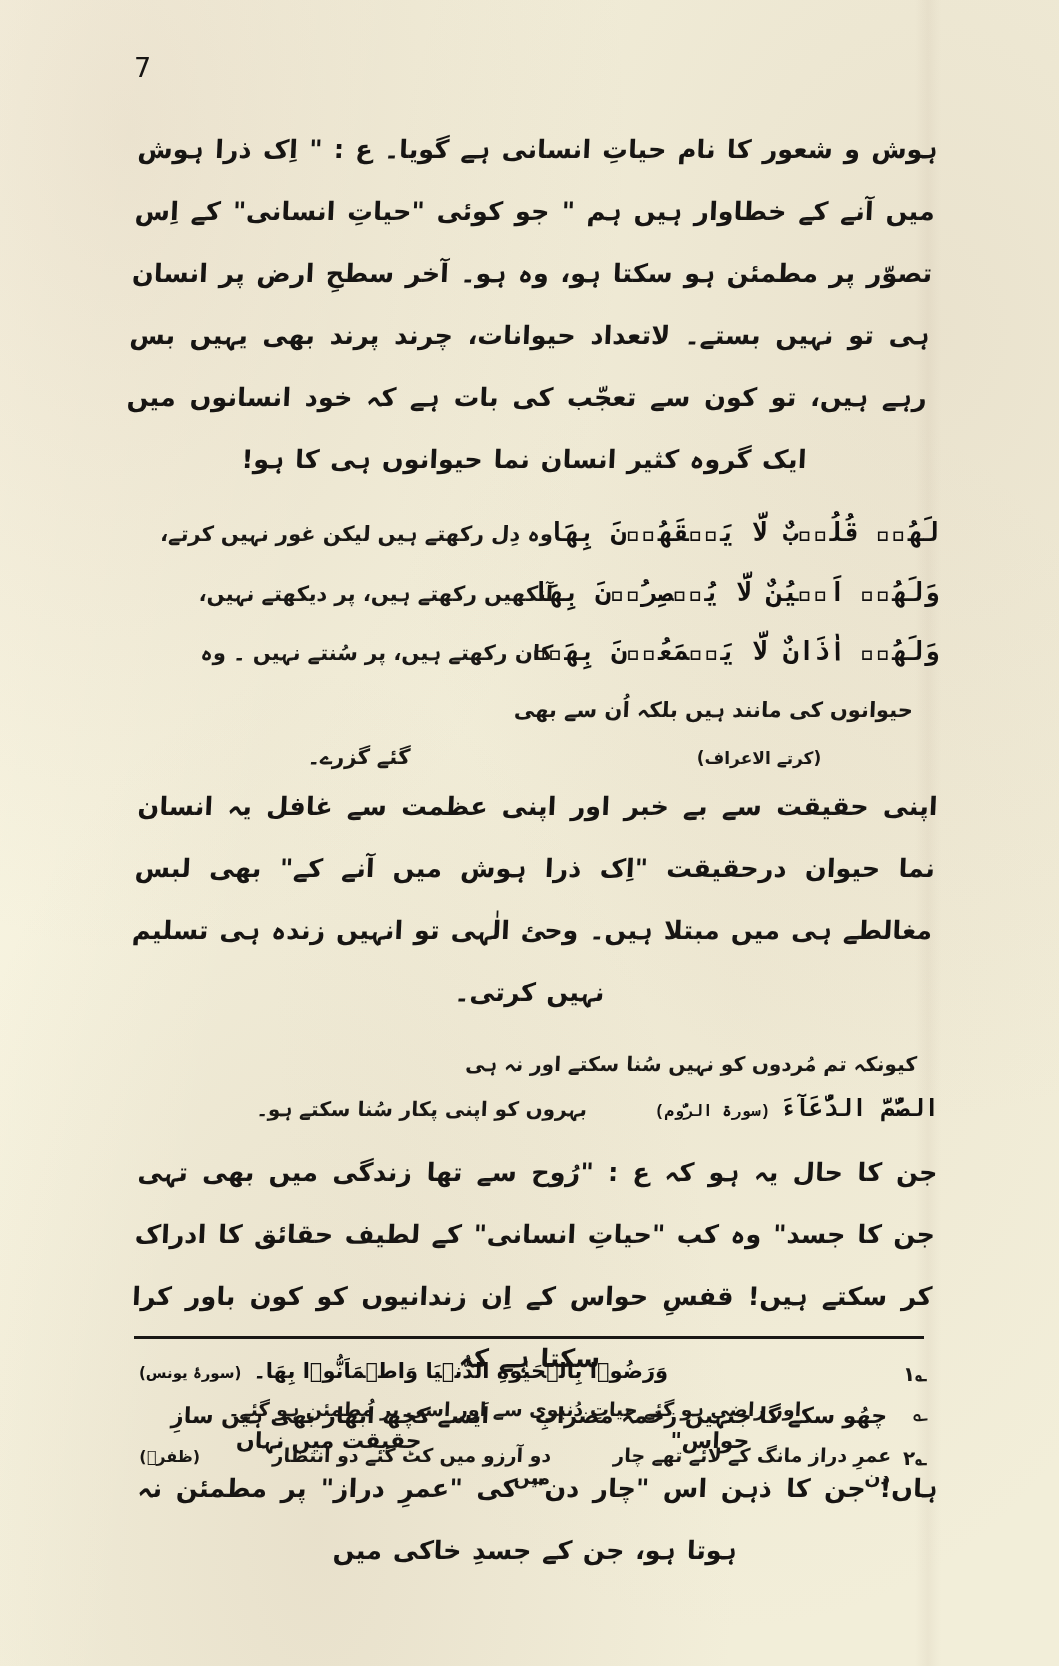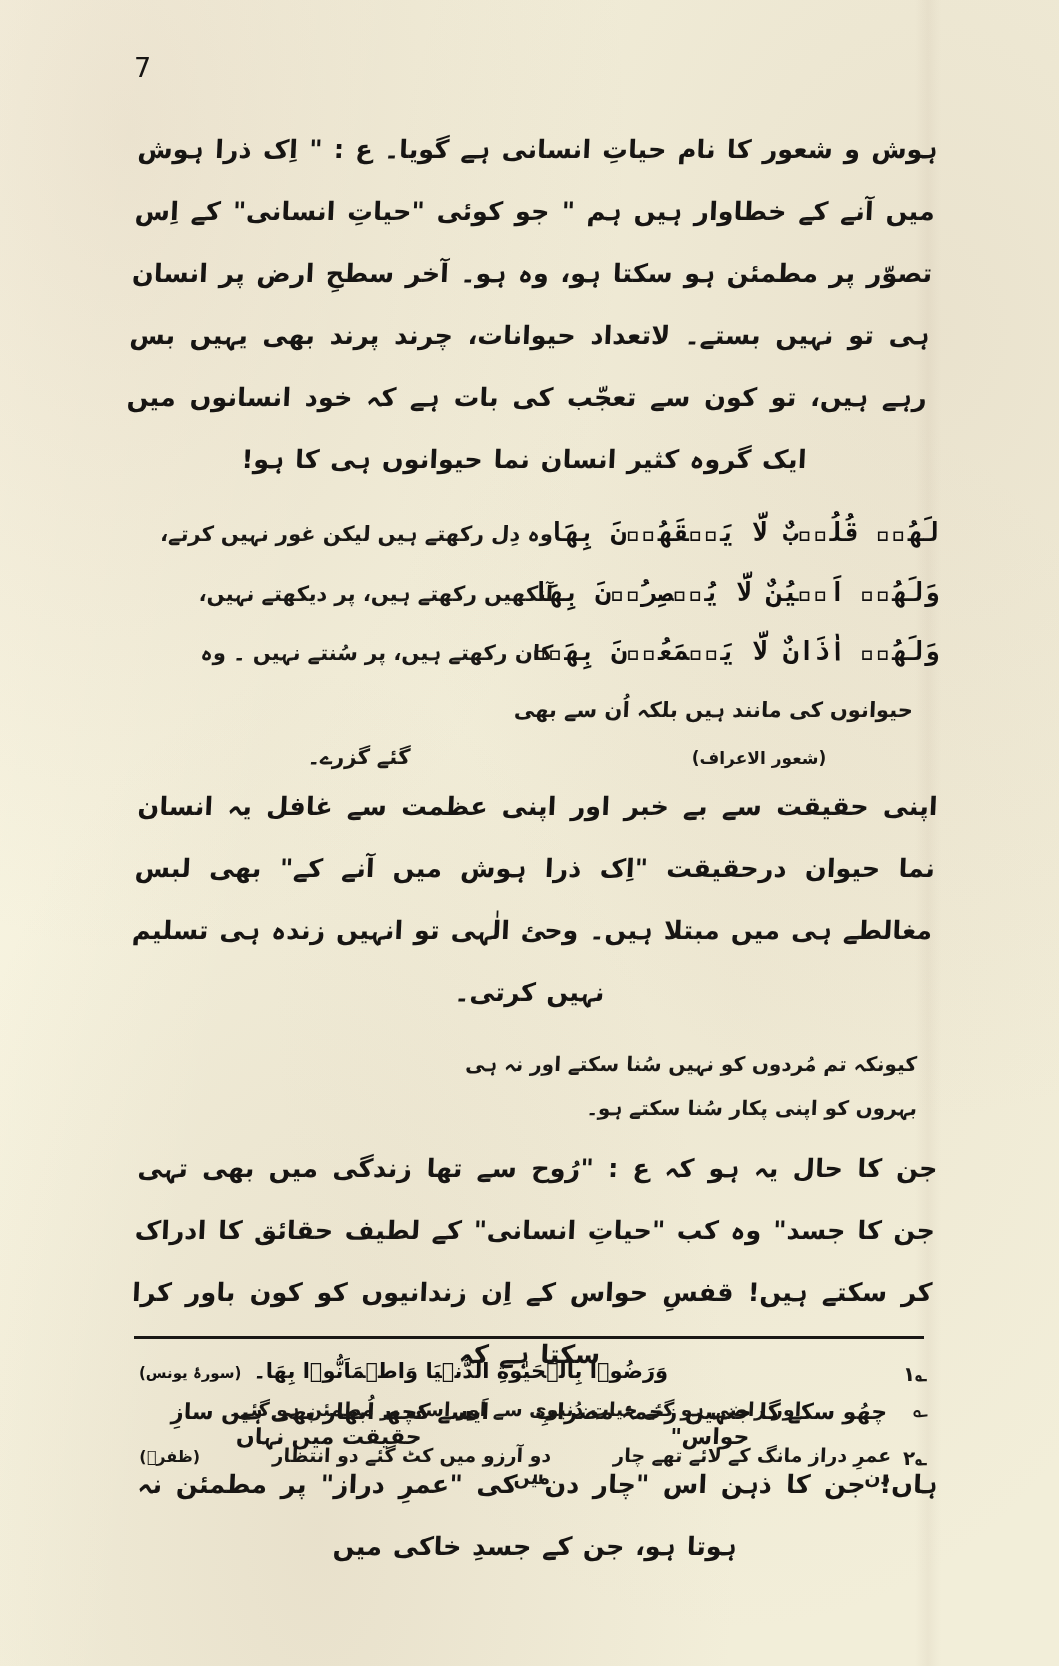--- a/index.html
+++ b/index.html
@@ -286,35 +286,38 @@
       <div class="qrow">
         <div class="ur ar">وَلَهُمۡ اٰذَانٌ لَّا يَسۡمَعُوۡنَ بِهَاۤ</div>
         <div class="ur tr">کان رکھتے ہیں، پر سُنتے نہیں ۔ وہ</div>
       </div>
 
       <div class="qrow">
         <div class="ur tr">حیوانوں کی مانند ہیں بلکہ اُن سے بھی</div>
       </div>
 
       <div class="qcite-row">
-        <div class="ur cite">(شعور الاعراف)</div>
+        <div class="ur cite">(کرتے الاعراف)</div>
         <div class="ur tail">گئے گزرے۔</div>
       </div>
 
     </div>
 
     <div class="ur para p2">اپنی حقیقت سے بے خبر اور اپنی عظمت سے غافل یہ انسان نما حیوان درحقیقت "اِک ذرا ہوش میں آنے کے" بھی لبس مغالطے ہی میں مبتلا ہیں۔ وحئ الٰہی تو انہیں زندہ ہی تسلیم نہیں کرتی۔</div>
 
     <div class="quote-block rum">
 
       <div class="qrow">
         <div class="ur tr">کیونکہ تم مُردوں کو نہیں سُنا سکتے اور نہ ہی</div>
       </div>
 
       <div class="qrow">
+        <div class="ur ar">
+          <span>الصُّمَّ الدُّعَآءَ</span><span class="inline-cite">(سورۃ الرُّوم)</span>
+        </div>
         <div class="ur tr">بہروں کو اپنی پکار سُنا سکتے ہو۔</div>
       </div>
 
     </div>
 
     <div class="ur para p2">جن کا حال یہ ہو کہ ع : "رُوح سے تھا زندگی میں بھی تہی جن کا جسد" وہ کب "حیاتِ انسانی" کے لطیف حقائق کا ادراک کر سکتے ہیں! قفسِ حواس کے اِن زندانیوں کو کون باور کرا سکتا ہے کہ</div>
 
     <div class="couplet-line">
       <div class="ur marker">؎</div>
       <div class="ur hemistich">چھُو سکے گا جنہیں زخمۂ مضرابِ حواس"</div>

